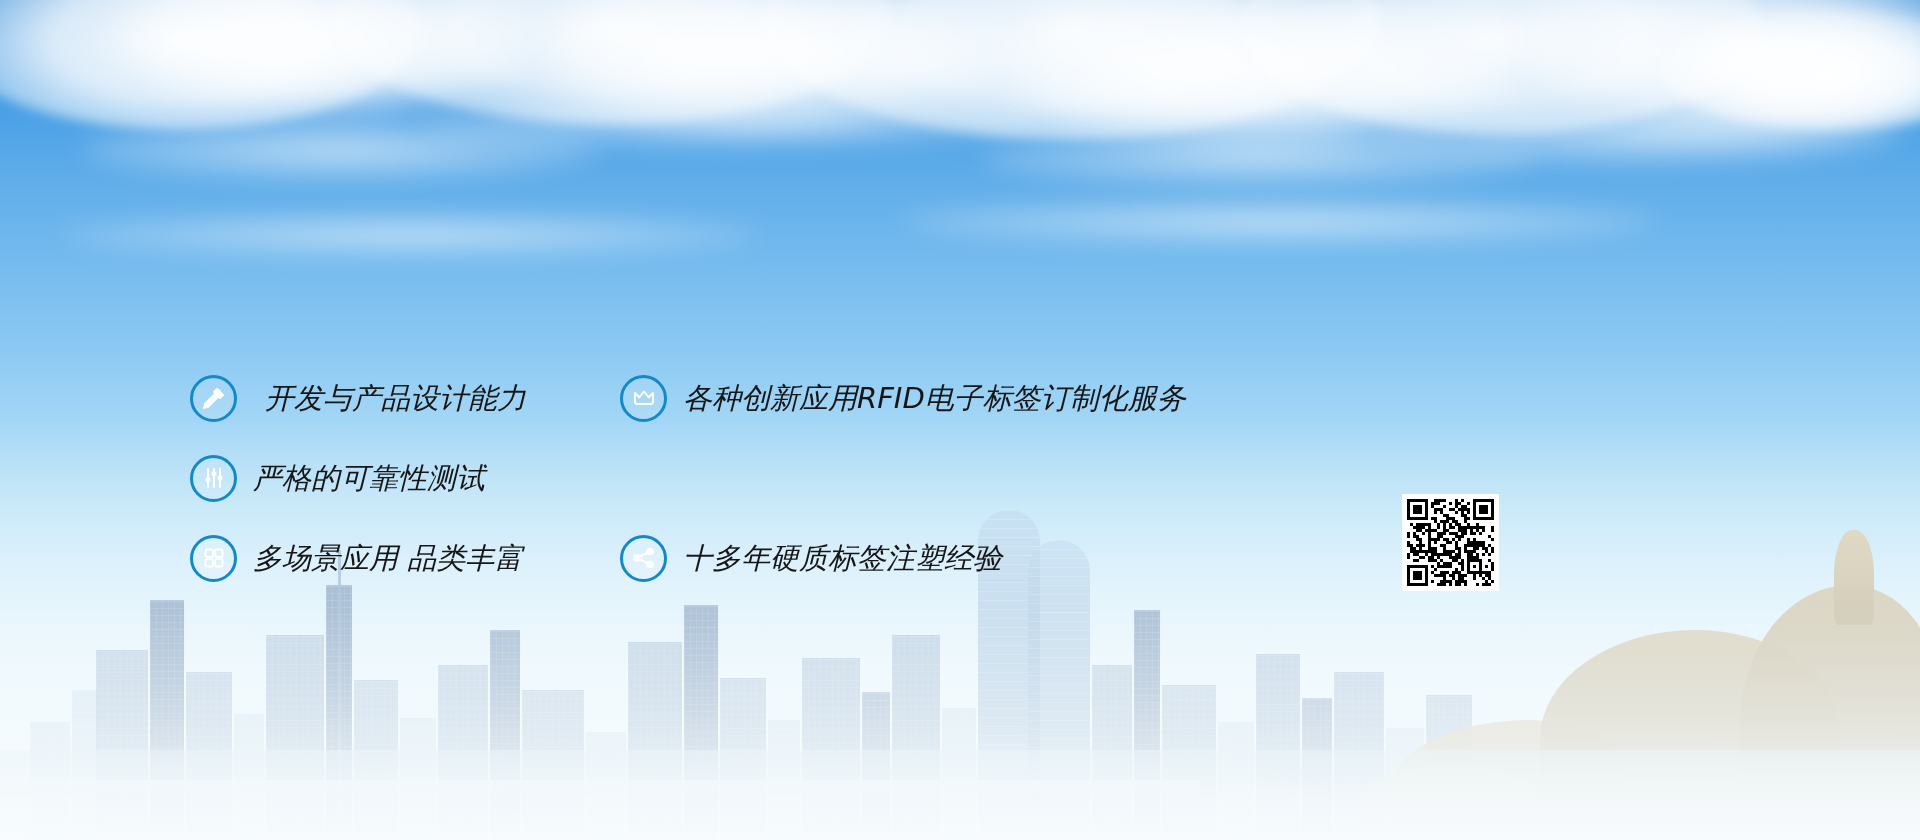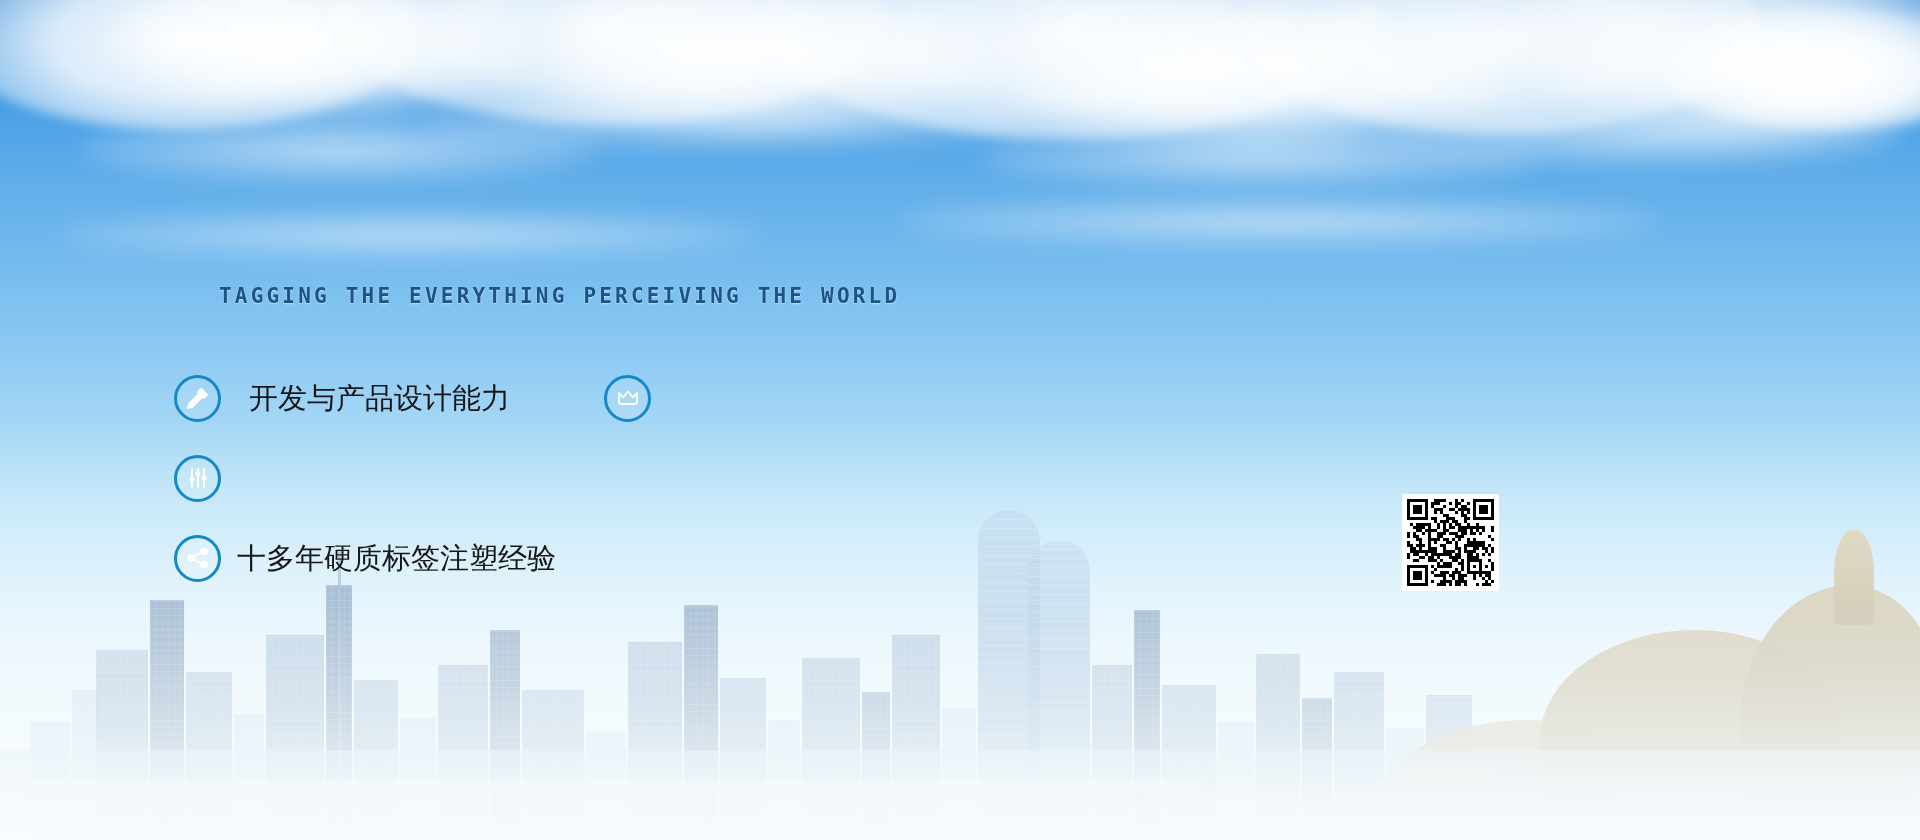--- a/index.html
+++ b/index.html
@@ -128,21 +128,21 @@
   .subhead {
     position:absolute; left:219px; top:284px;
     font-family:"DejaVu Sans Mono","Liberation Mono",monospace;
     font-size:21px; font-weight:bold; letter-spacing:3.2px;
     color:#1a5488;
     white-space:nowrap;
     text-shadow:0 1px 2px rgba(255,255,255,0.55);
   }
 
   
-  .features { position:absolute; left:174px; top:358px; width:1120px; }
+  .features { position:absolute; left:190px; top:358px; width:1120px;font-style:italic; }
   .frow { display:flex; align-items:center; height:80px; }
   .fcell { display:flex; align-items:center; }
   .fcell.left  { width:430px; }
   .fcell.right { width:640px; }
 
   .ficon {
     width:47px; height:47px; flex:0 0 47px;
     border-radius:50%;
     border:3.5px solid #1489c8;
     display:flex; align-items:center; justify-content:center;
@@ -237,21 +237,20 @@
     <div class="rockhill" style="left:0px;   width:180px; height:74px;  border-radius:50% 50% 0 0;"></div>
   </div>
 
   <div class="water"></div>
   <div class="promenade"></div>
   <div class="haze"></div>
 
   <div class="content">
 
 
-    <div class="subhead">TAGGING THE EVERYTHING PERCEIVING THE WORLD</div>
 
     <div class="features">
 
       <div class="frow r1">
         <div class="fcell left">
           <span class="ficon">
             <svg width="26" height="26" viewBox="0 0 26 26">
               <g stroke="#ffffff" stroke-width="1.8" fill="none" stroke-linecap="round" stroke-linejoin="round">
                 <path d="M4 19 L15 8 L18 11 L7 22 Z" fill="#ffffff" fill-opacity="0.92"></path>
                 <path d="M4 19 L3 23 L7 22" fill="#ffffff" fill-opacity="0.92"></path>
@@ -263,41 +262,56 @@
           <span class="flabel">开发与产品设计能力</span>
         </div>
         <div class="fcell right">
           <span class="ficon">
             <svg width="26" height="26" viewBox="0 0 26 26">
               <g fill="none" stroke="#ffffff" stroke-width="1.9" stroke-linejoin="round" stroke-linecap="round">
                 <path d="M4 8 L4 17 Q4 19 6.5 19 L19.5 19 Q22 19 22 17 L22 8 L17.8 12.4 L13 6.5 L8.2 12.4 Z"></path>
               </g>
             </svg>
           </span>
+          <span class="flabel">各种创新应用RFID电子标签订制化服务</span>
         </div>
       </div>
 
       <div class="frow r2">
         <div class="fcell left">
           <span class="ficon">
             <svg width="26" height="26" viewBox="0 0 26 26">
               <g stroke="#ffffff" stroke-width="2" stroke-linecap="round">
                 <line x1="7" y1="4" x2="7" y2="22"></line>
                 <line x1="13" y1="4" x2="13" y2="22"></line>
                 <line x1="19" y1="4" x2="19" y2="22"></line>
                 <rect x="4.6" y="12.5" width="4.8" height="4.4" rx="1.4" fill="#ffffff" stroke="none"></rect>
                 <rect x="10.6" y="6.5" width="4.8" height="4.4" rx="1.4" fill="#ffffff" stroke="none"></rect>
                 <rect x="16.6" y="11" width="4.8" height="4.4" rx="1.4" fill="#ffffff" stroke="none"></rect>
               </g>
             </svg>
           </span>
+          <span class="flabel">严格的可靠性测试</span>
         </div>
       </div>
 
       <div class="frow r3">
+        <div class="fcell left">
+          <span class="ficon">
+            <svg width="26" height="26" viewBox="0 0 26 26">
+              <g fill="none" stroke="#ffffff" stroke-width="1.9">
+                <rect x="4.5" y="4.5" width="7.4" height="7.4" rx="1.6"></rect>
+                <rect x="14.1" y="4.5" width="7.4" height="7.4" rx="1.6"></rect>
+                <rect x="4.5" y="14.1" width="7.4" height="7.4" rx="1.6"></rect>
+                <rect x="14.1" y="14.1" width="7.4" height="7.4" rx="1.6"></rect>
+              </g>
+            </svg>
+          </span>
+          <span class="flabel">多场景应用 品类丰富</span>
+        </div>
         <div class="fcell right">
           <span class="ficon">
             <svg width="26" height="26" viewBox="0 0 26 26">
               <g fill="none" stroke="#ffffff" stroke-width="1.9">
                 <circle cx="6" cy="13" r="2.9" fill="#ffffff"></circle>
                 <circle cx="19" cy="6.5" r="2.9" fill="#ffffff"></circle>
                 <circle cx="19" cy="19.5" r="2.9" fill="#ffffff"></circle>
                 <line x1="8.6" y1="11.6" x2="16.4" y2="7.9"></line>
                 <line x1="8.6" y1="14.4" x2="16.4" y2="18.1"></line>
               </g>

